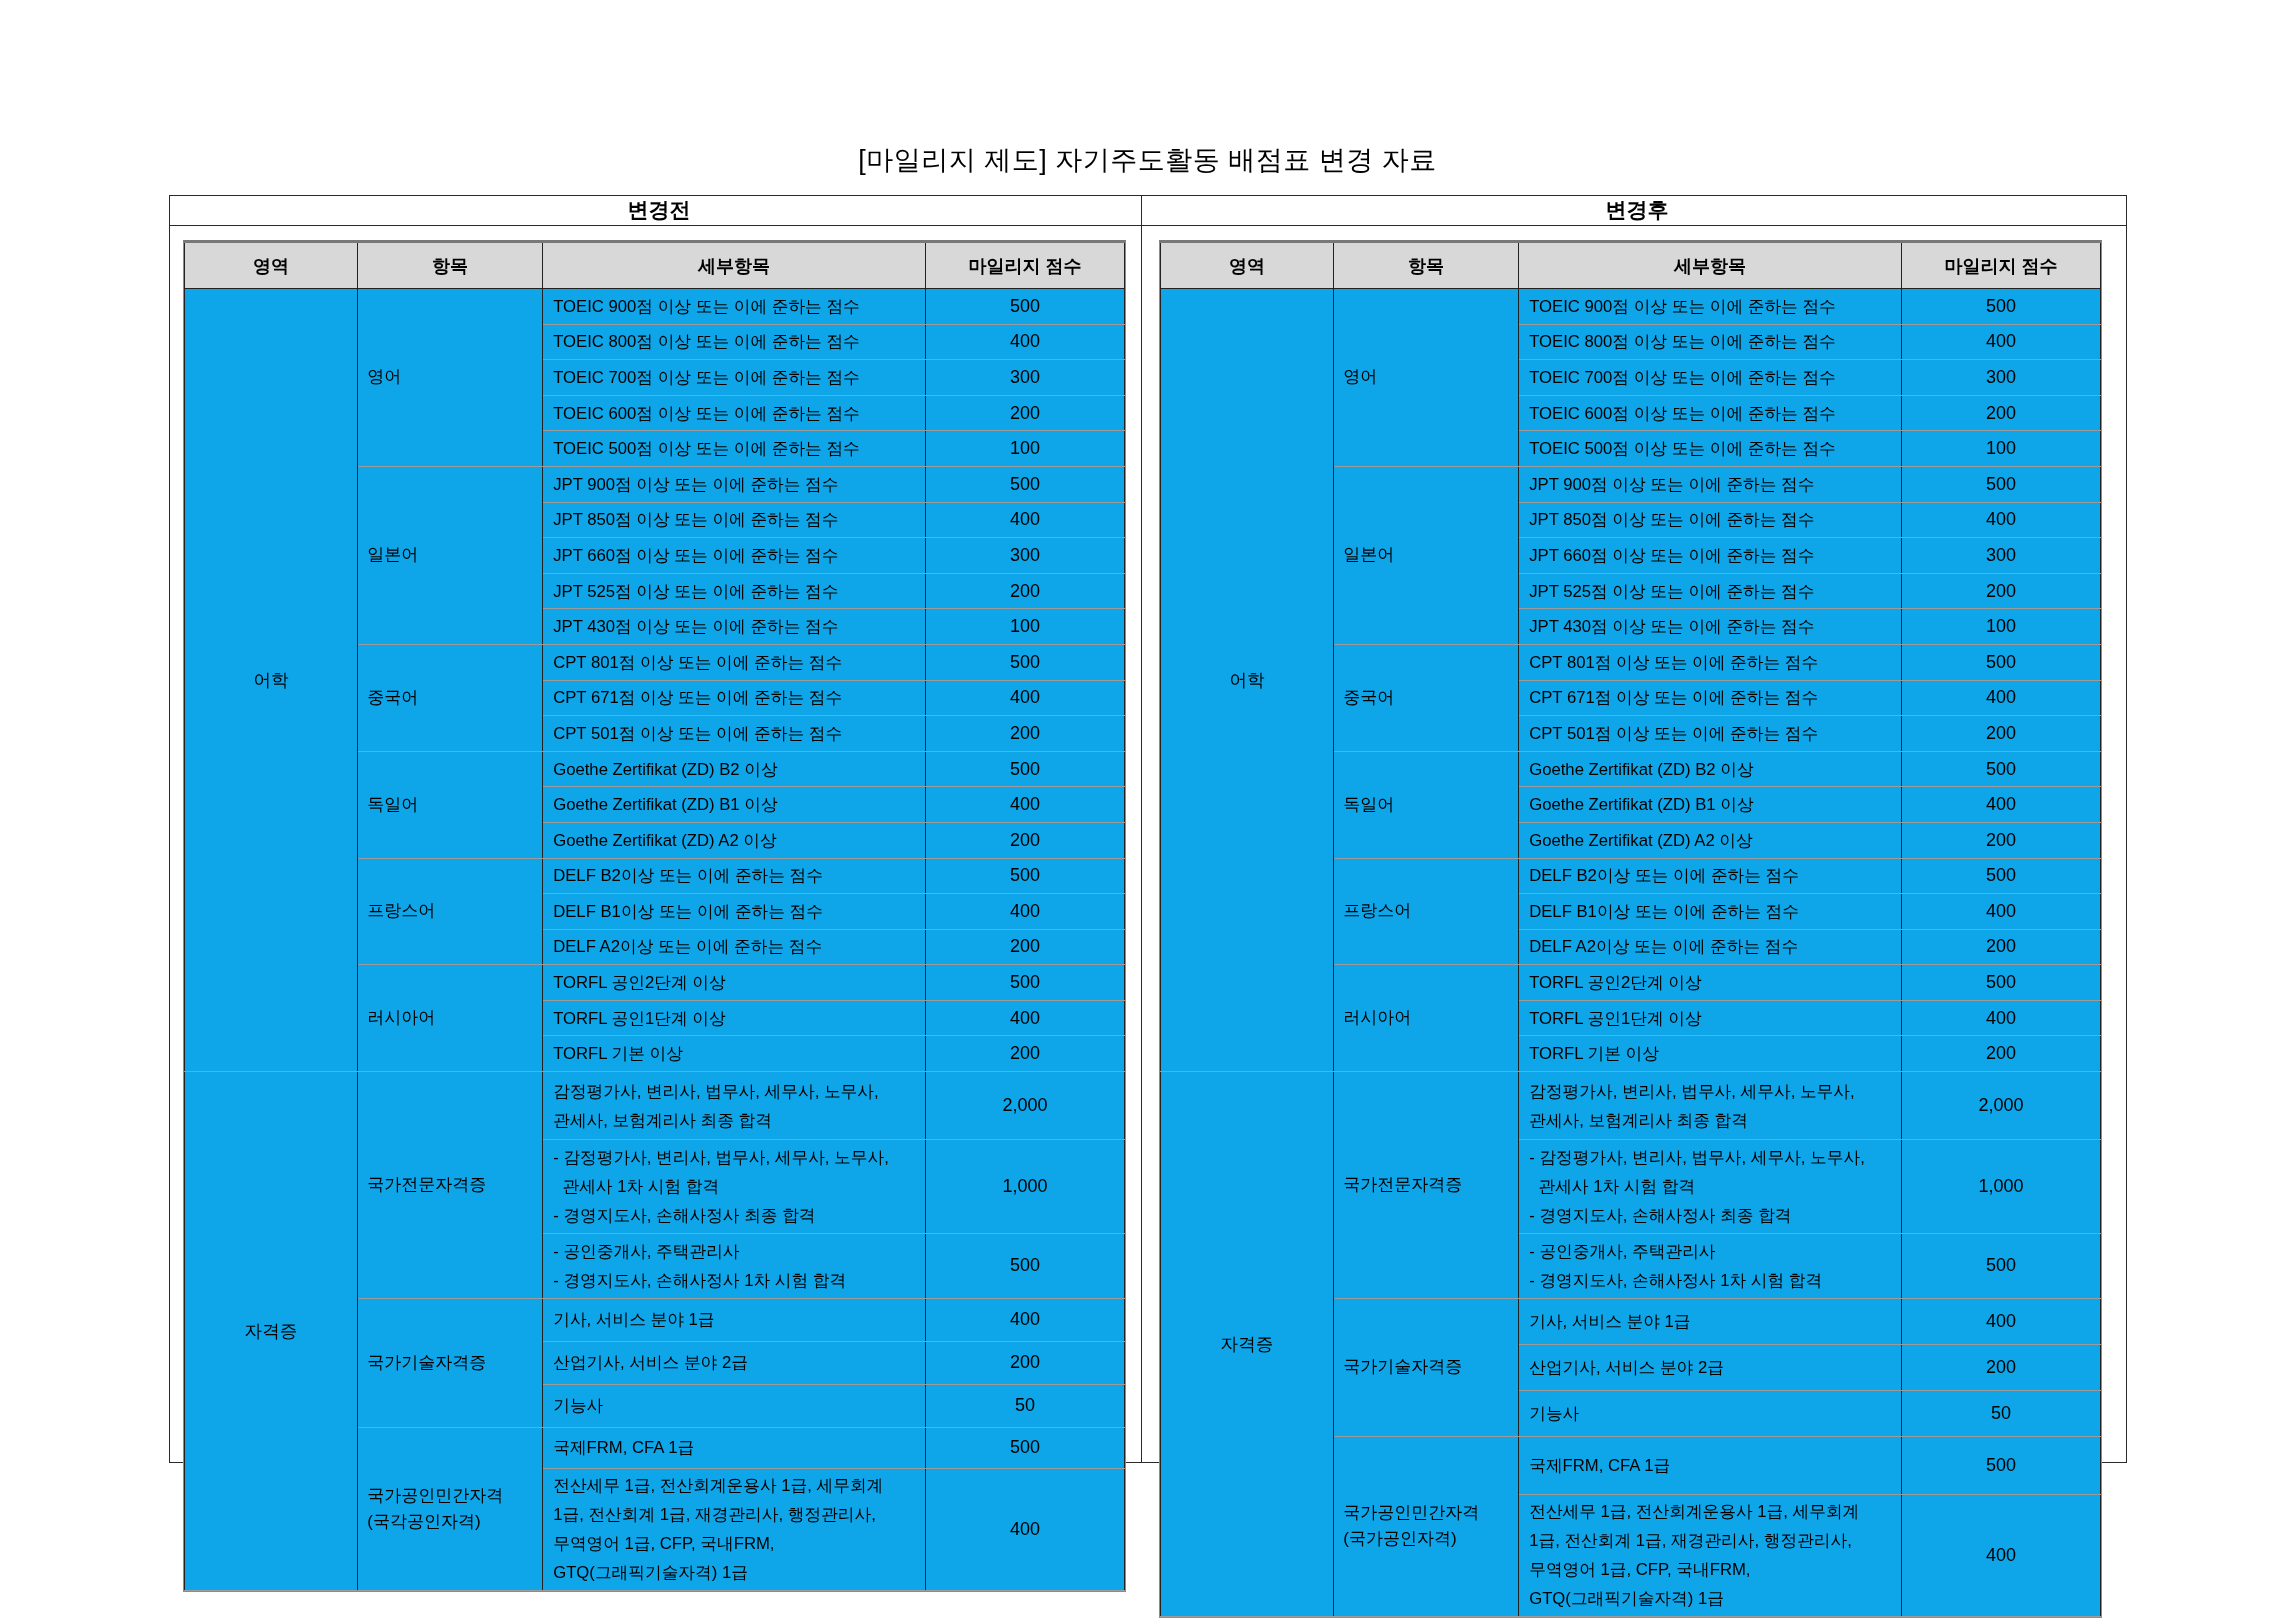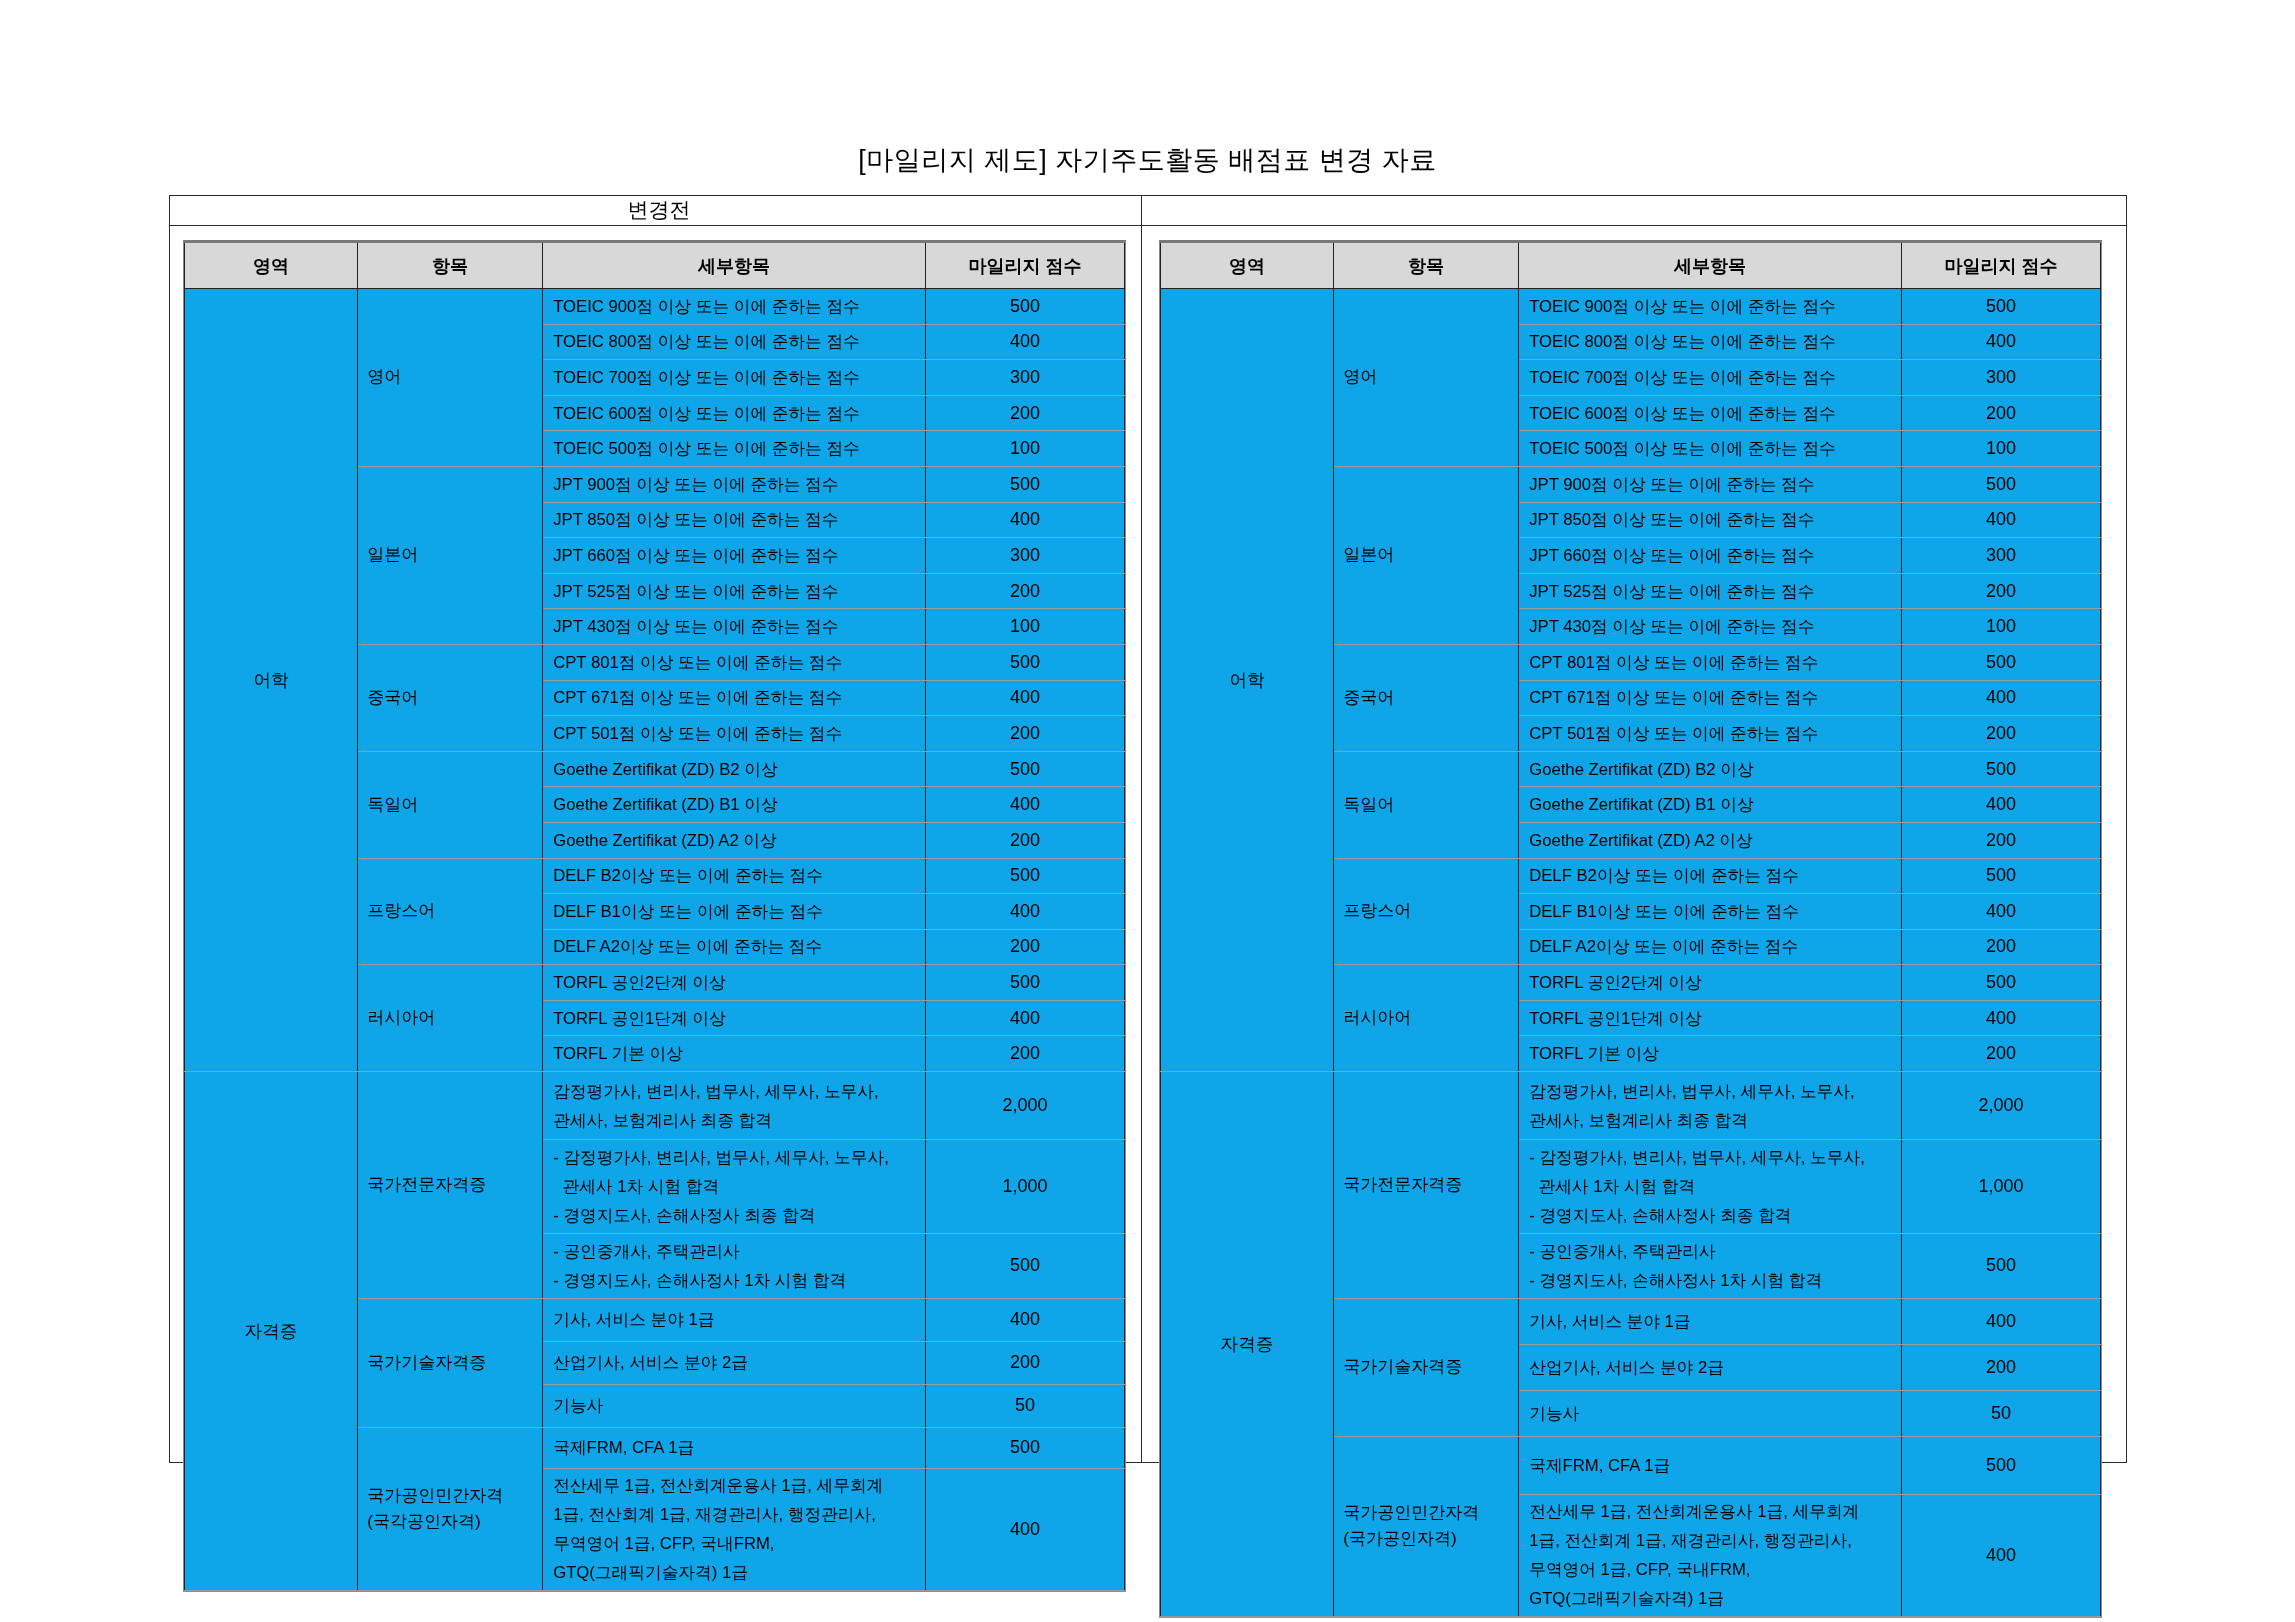--- a/index.html
+++ b/index.html
@@ -22,21 +22,21 @@
     border:1.9px solid #2a2a2a;
     background:#ffffff;
   }
   .strip{
     position:absolute;top:0;left:0;right:0;height:29px;
     border-bottom:1.4px solid #2a2a2a;
     display:flex;
   }
   .strip-cell{
     width:50%;text-align:center;
-    font-size:21px;font-weight:normal;line-height:28px;
+    font-size:21px;font-weight:bold;line-height:28px;
   }
   .vdivider{
     position:absolute;top:0;bottom:0;left:971px;width:1.4px;
     background:#2a2a2a;
   }
   .twrap{
     position:absolute;top:44px;
     border:1.9px solid #8c8c8c;
     border-top:3.7px solid #787878;
     background:#0ea5e9;
@@ -77,20 +77,21 @@
 </head>
 <body>
 
 <div class="page">
   <h1 class="title">[마일리지 제도] 자기주도활동 배점표 변경 자료</h1>
 
   <div class="box">
     <div class="vdivider"></div>
     <div class="strip">
       <div class="strip-cell">변경전</div>
+      <div class="strip-cell">변경후</div>
     </div>
 
     <div class="twrap pos-left" id="mount-before">
         <table>
           <colgroup>
             <col style="width: 173px;">
             <col style="width: 185px;">
             <col style="width: 383px;">
             <col style="width: 199px;">
           </colgroup>

